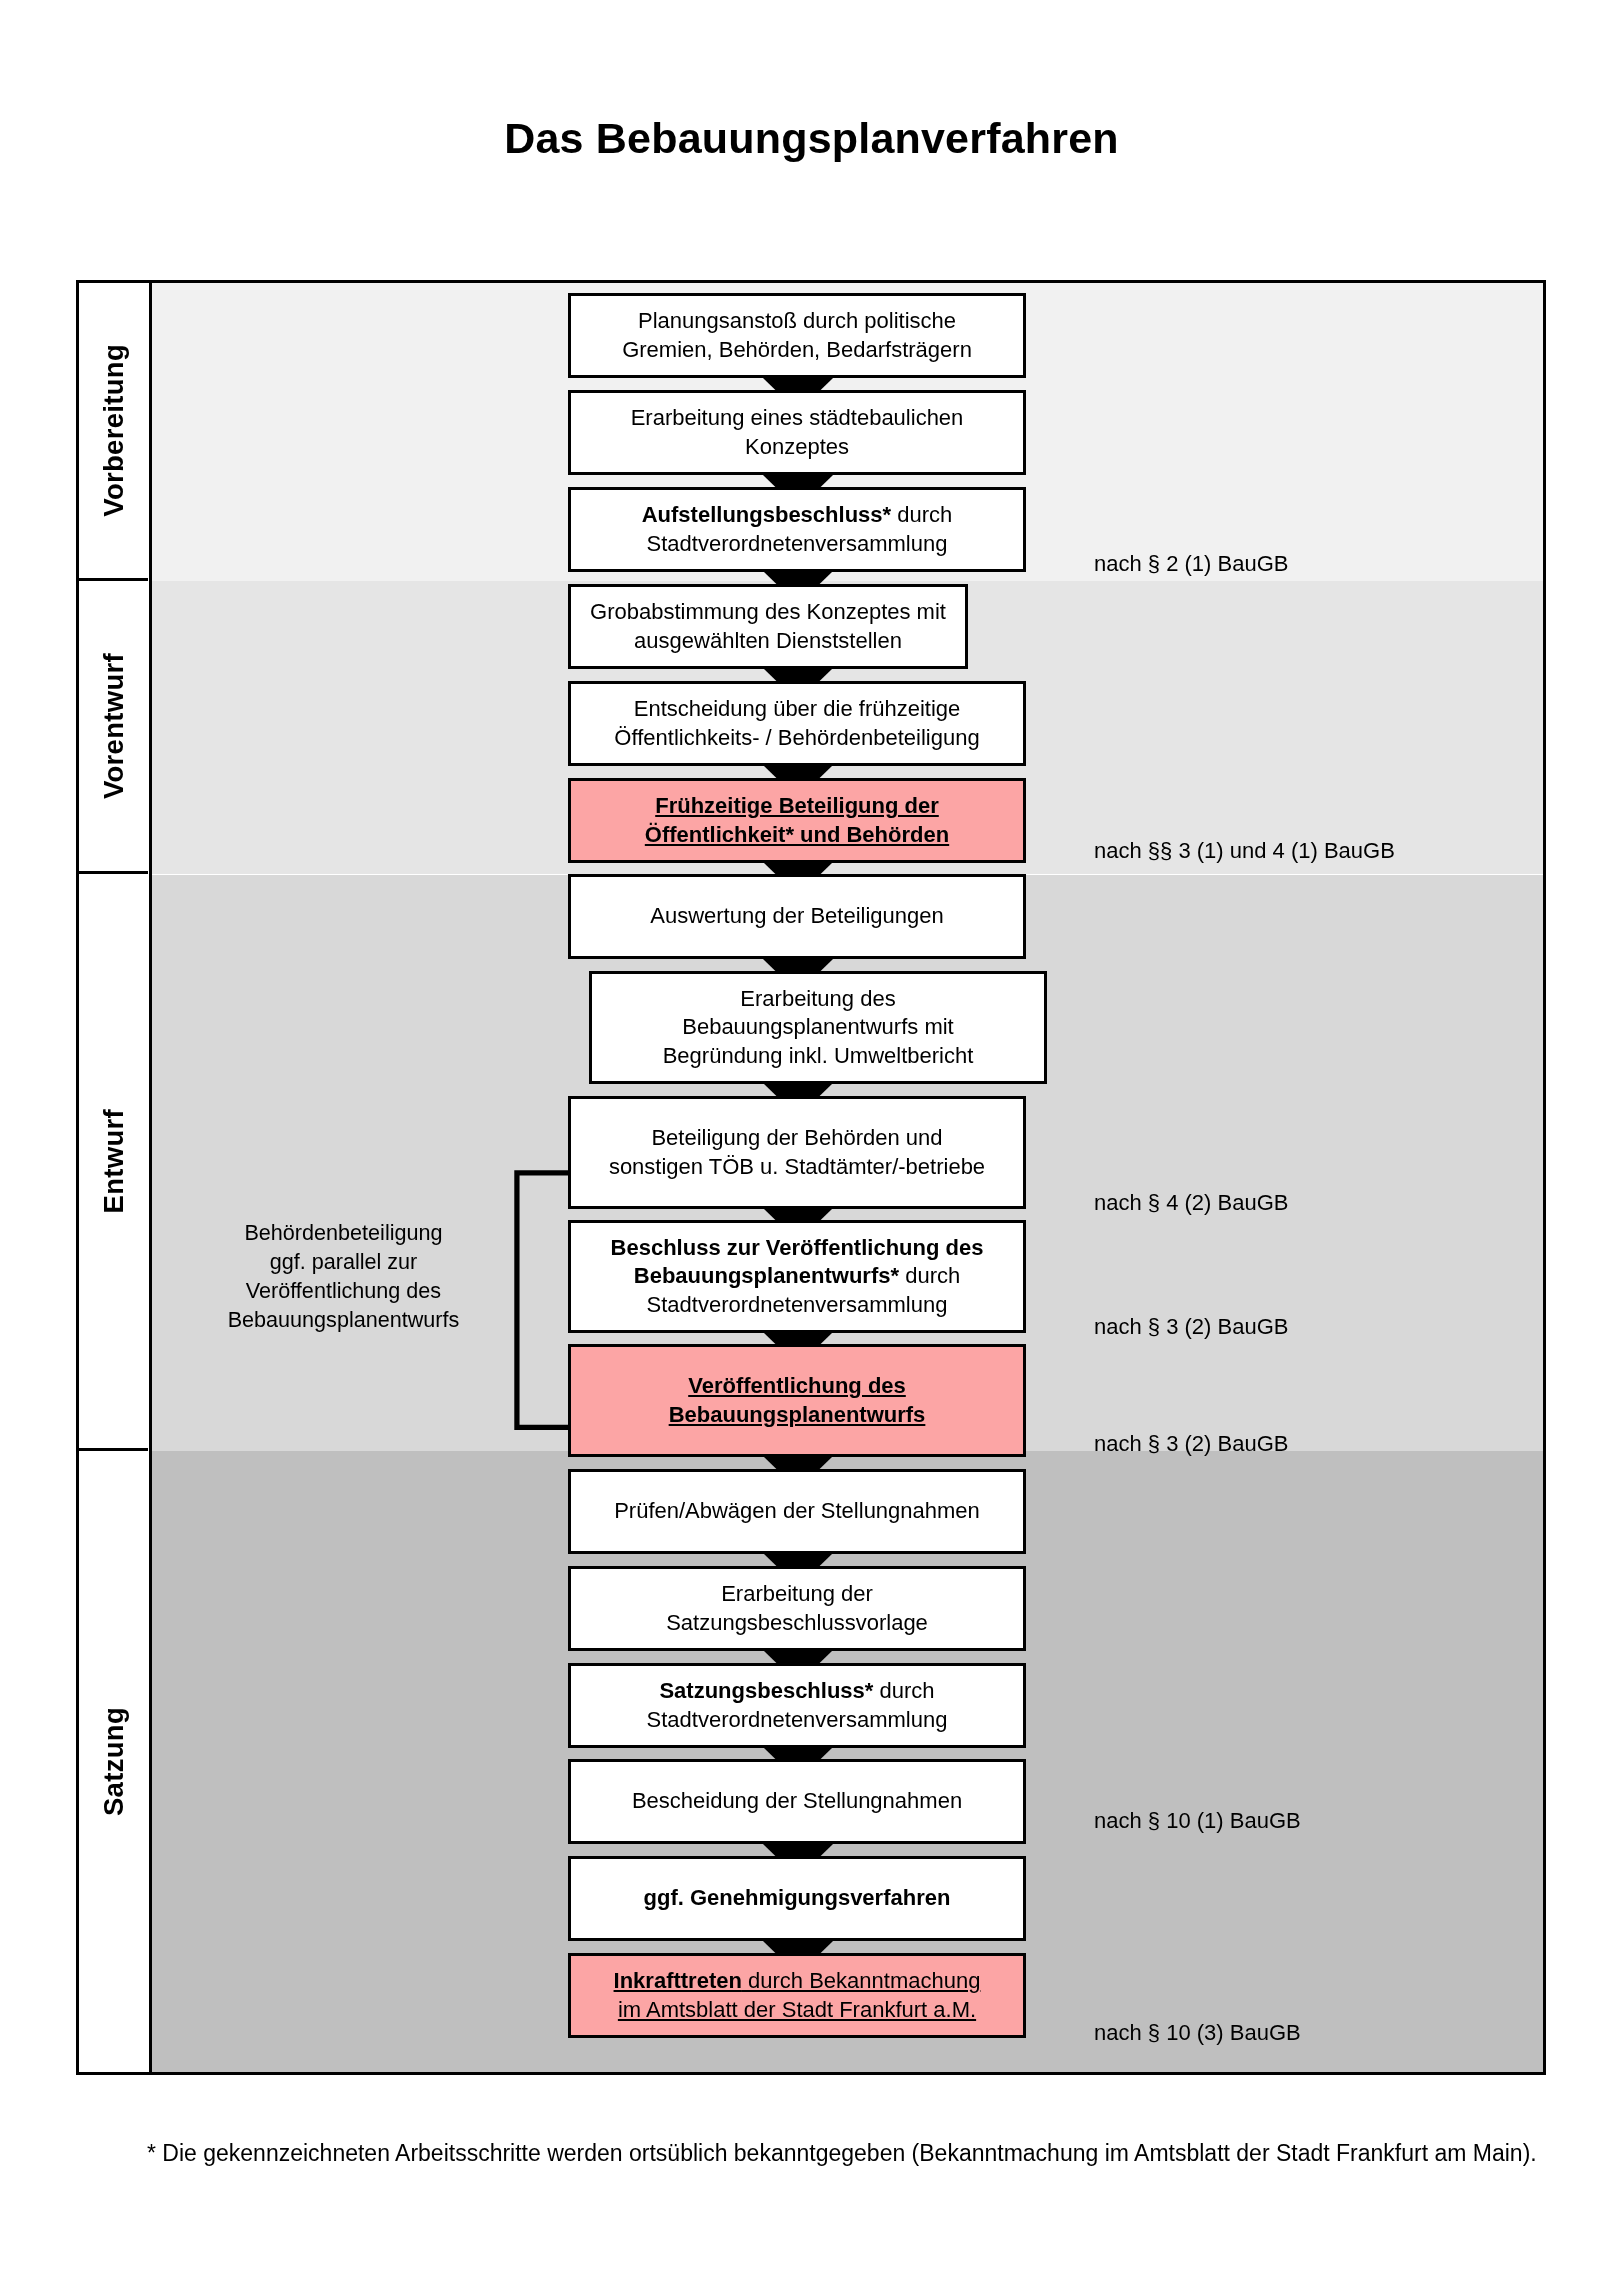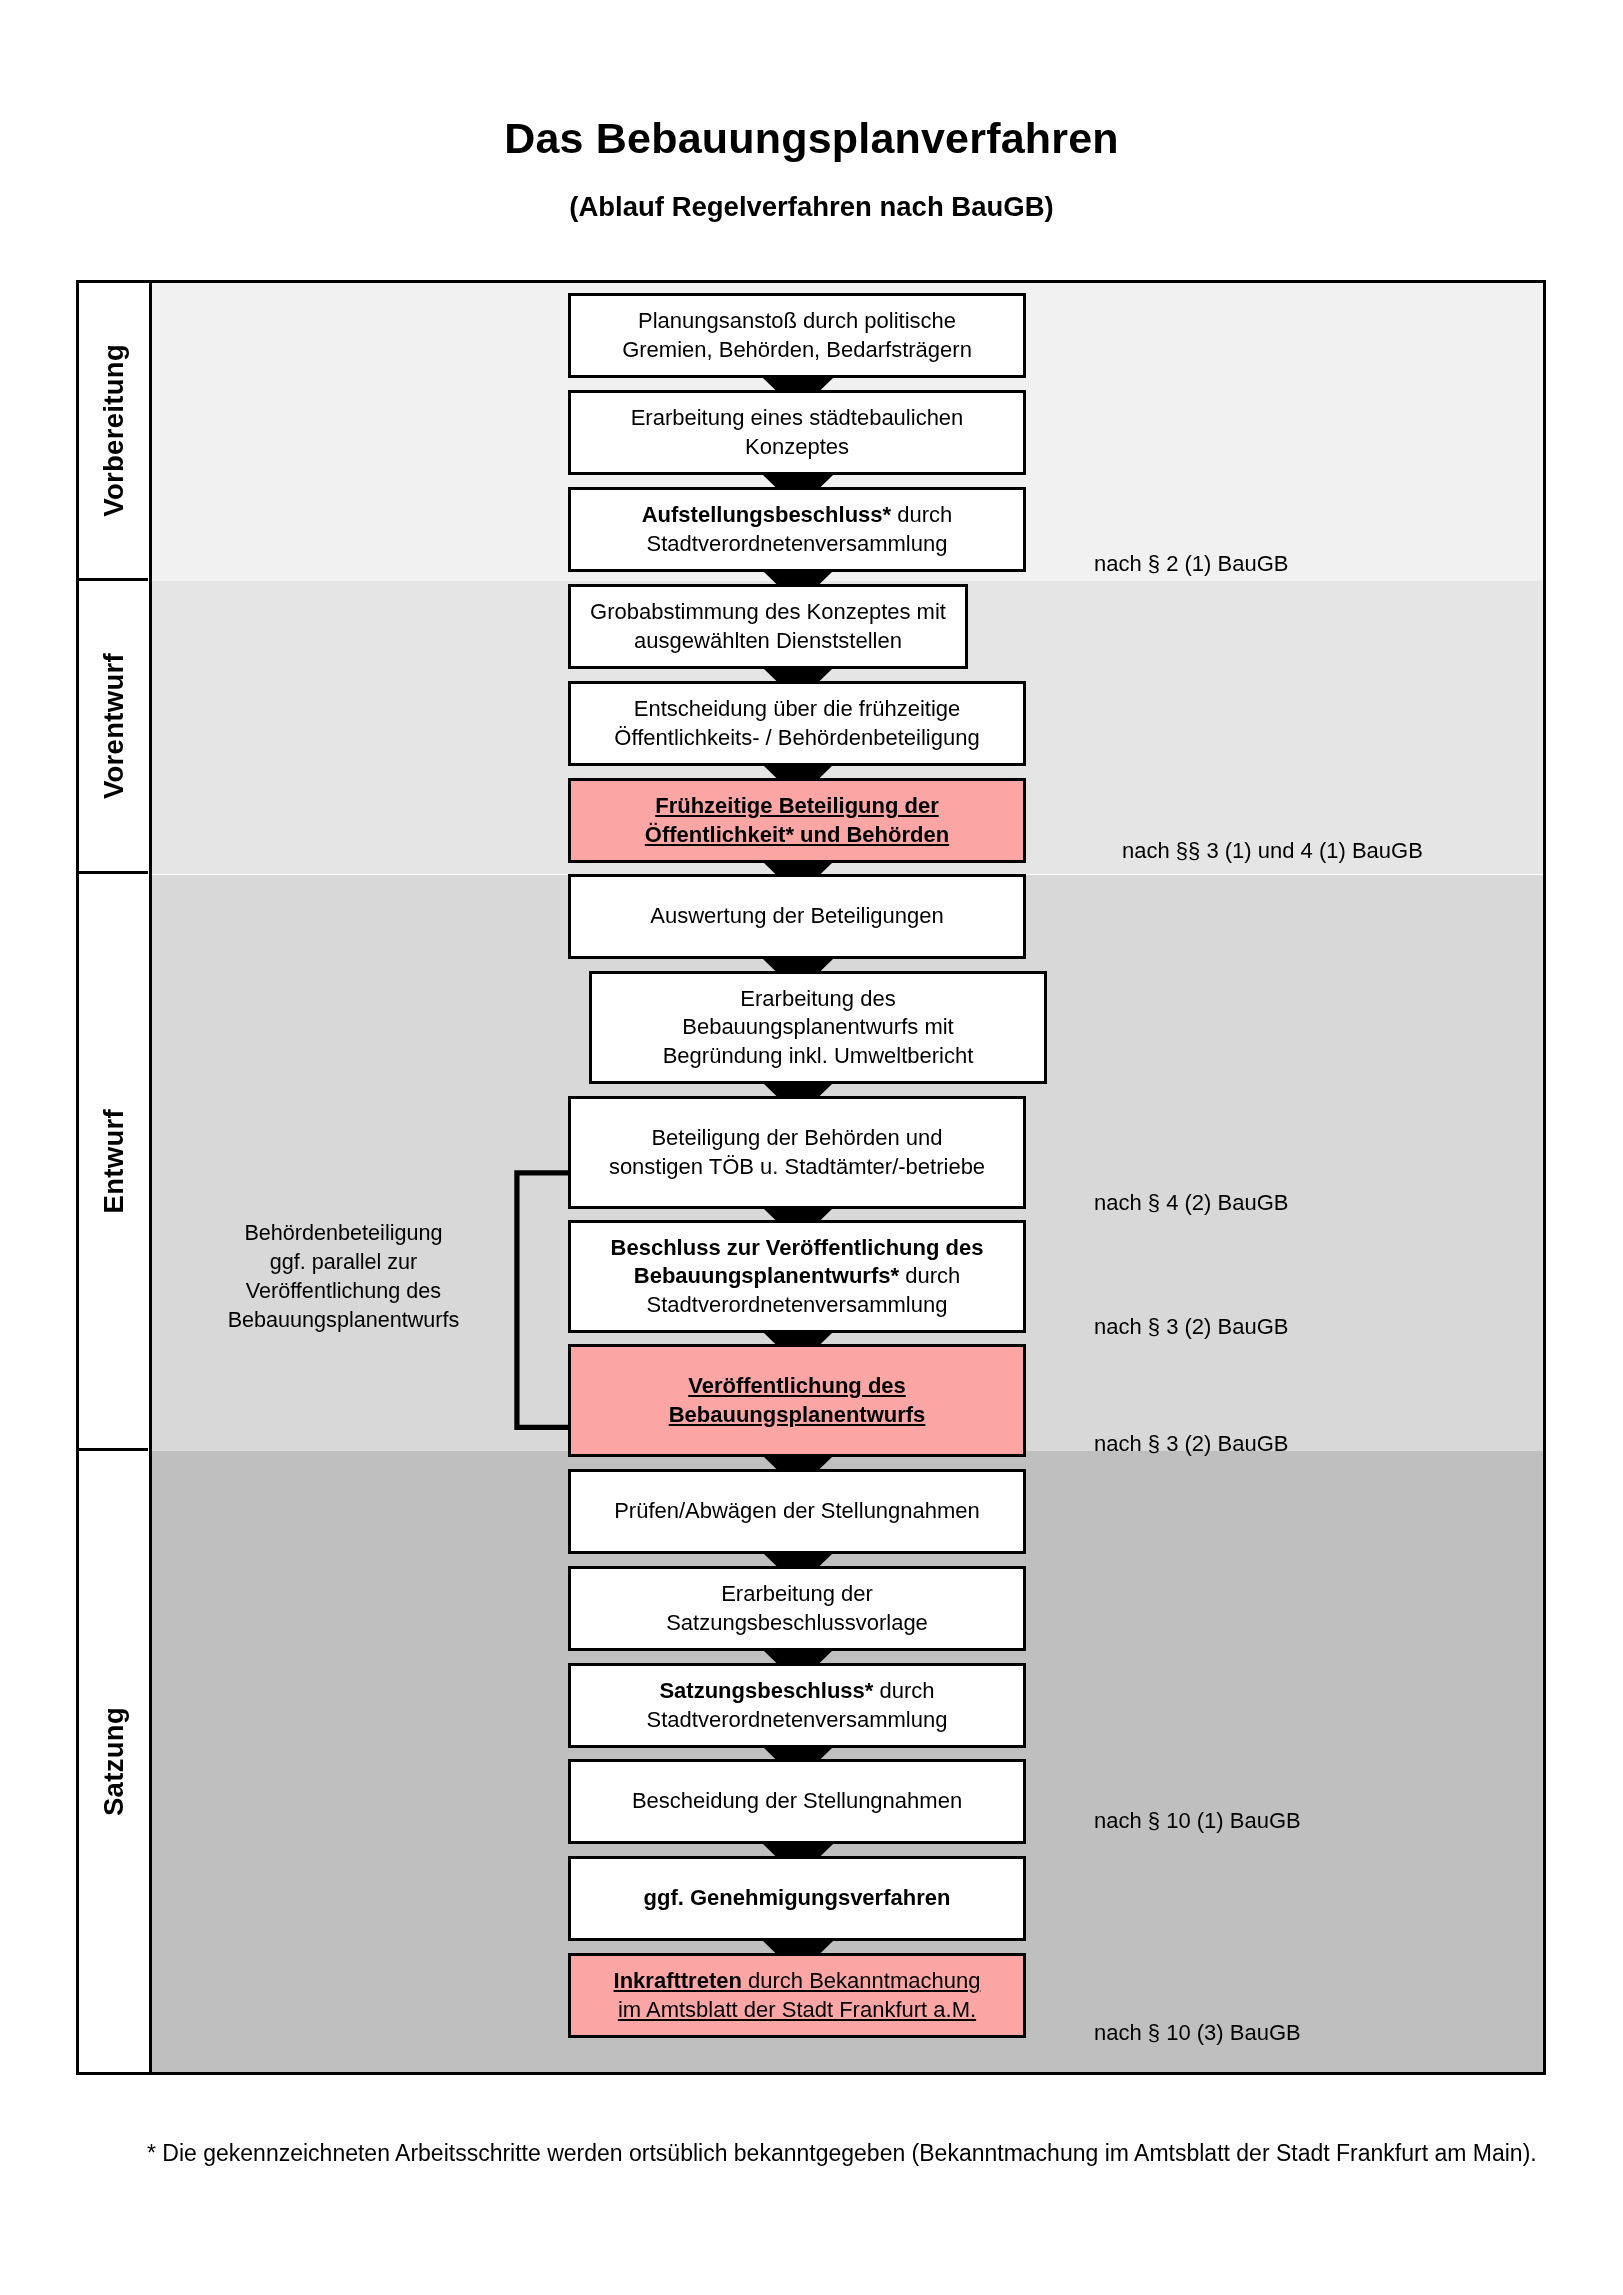--- a/index.html
+++ b/index.html
@@ -146,21 +146,20 @@
     width: 1394px;
     font-size: 23px;
     line-height: 1.62;
   }
 </style>
 </head>
 <body>
 
 <div id="title-block">
   <div id="main-title">Das Bebauungsplanverfahren</div>
-  <div id="subtitle">(Ablauf Regelverfahren nach BauGB)</div>
 </div>
 
 <div id="chart-frame">
 
   <div class="band" style="top:0px;height:298px;background:#F1F1F1;"></div>
   <div class="band" style="top:298px;height:293px;background:#E5E5E5;"></div>
   <div class="band" style="top:592px;height:576px;background:#D8D8D8;"></div>
   <div class="band" style="top:1168px;height:621px;background:#BFBFBF;"></div>
 
   <div id="phase-column">
@@ -295,21 +294,21 @@
     <span class="bold">Inkrafttreten</span> durch Bekanntmachung<br><span>im Amtsblatt der Stadt Frankfurt a.M.</span>
   </span>
 </div>
 
 <div id="side-annotation" style="left:196px;top:1219px;width:295px;">Behördenbeteiligung
 ggf. parallel zur
 Veröffentlichung des
 Bebauungsplanentwurfs</div>
 
 <div class="ref-note" style="left:1094px;top:551px;">nach § 2 (1) BauGB</div>
-<div class="ref-note" style="left:1094px;top:838px;margin-left:28px;">nach §§ 3 (1) und 4 (1) BauGB</div>
+<div class="ref-note" style="left:1094px;top:838px;">nach §§ 3 (1) und 4 (1) BauGB</div>
 <div class="ref-note" style="left:1094px;top:1190px;">nach § 4 (2) BauGB</div>
 <div class="ref-note" style="left:1094px;top:1314px;">nach § 3 (2) BauGB</div>
 <div class="ref-note" style="left:1094px;top:1431px;">nach § 3 (2) BauGB</div>
 <div class="ref-note" style="left:1094px;top:1808px;">nach § 10 (1) BauGB</div>
 <div class="ref-note" style="left:1094px;top:2020px;">nach § 10 (3) BauGB</div>
 
 <div id="footnote">* Die gekennzeichneten Arbeitsschritte werden ortsüblich bekanntgegeben (Bekanntmachung im Amtsblatt  der Stadt Frankfurt am Main).</div>
 
 
 </body></html>

